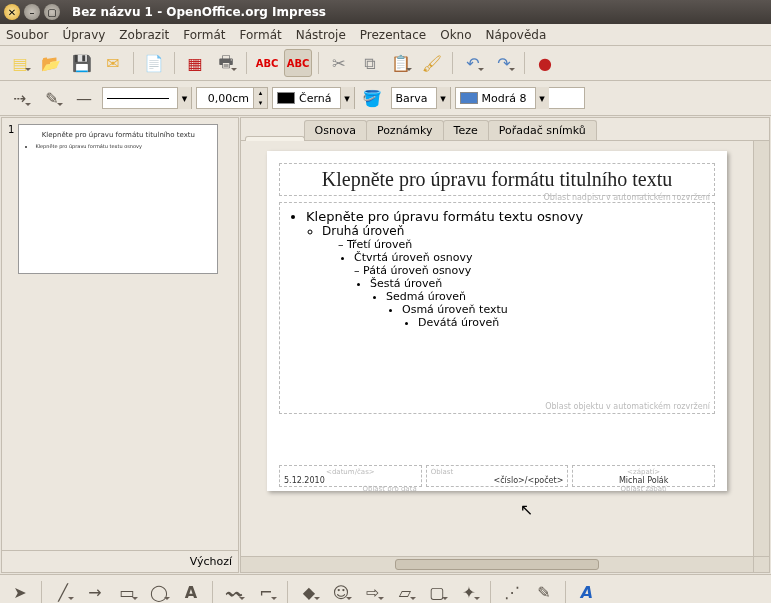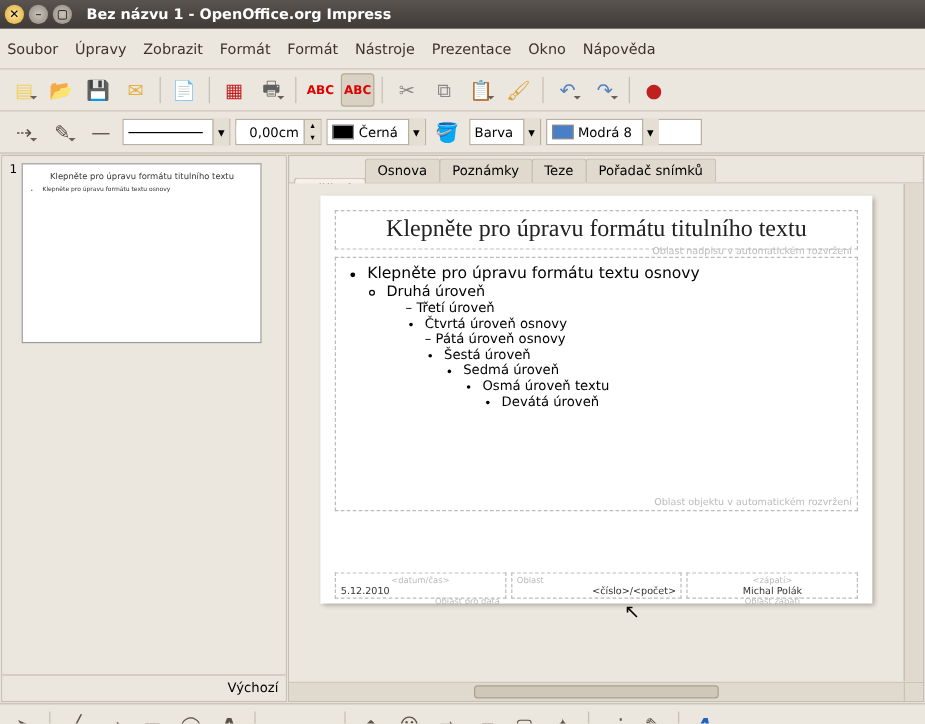--- a/index.html
+++ b/index.html
@@ -5,21 +5,21 @@
 * { box-sizing: border-box; margin: 0; padding: 0; font-family: "DejaVu Sans", sans-serif; }
 body { width: 771px; height: 603px; background: #e8e3da; overflow: hidden; }
 
 .titlebar { height: 24px; background: linear-gradient(#5a5450,#3f3a36); display: flex; align-items: center; padding: 0 4px; gap: 4px; }
 .win-btn { width: 16px; height: 16px; border-radius: 50%; display: flex; align-items: center; justify-content: center; font-size: 10px; }
 .win-close { background: radial-gradient(#fbe6a4,#e0a92f); }
 .win-min { background: radial-gradient(#c9c3ba,#8d887f); }
 .win-max { background: radial-gradient(#c9c3ba,#8d887f); }
 .title { color: #fff; font-size: 12px; margin-left: 8px; font-weight: bold; }
 
-.menubar { height: 34px; background: #ece7de; border-bottom: 1px solid #c4bdb1; display: flex; align-items: center; padding: 0 6px; gap: 14px; }
+.menubar { height: 22px; background: #ece7de; border-bottom: 1px solid #c4bdb1; display: flex; align-items: center; padding: 0 6px; gap: 14px; }
 .menubar span { font-size: 12px; color: #3a342d; cursor: default; }
 
 .toolbar { background: #ece7de; border-bottom: 1px solid #c4bdb1; display: flex; align-items: center; padding: 3px 6px; gap: 3px; min-height: 34px; }
 .tbtn { width: 28px; height: 28px; border: 1px solid transparent; border-radius: 3px; display: flex; align-items: center; justify-content: center; font-size: 16px; color: #5a534a; position: relative; }
 .tbtn.drop::after { content: ""; position: absolute; right: 2px; bottom: 2px; border: 3px solid transparent; border-top-color: #6a6158; }
 .tsep { width: 1px; height: 22px; background: #c4bdb1; margin: 0 3px; }
 .tbtn.active { background: #d9d2c4; border-color: #b5ab96; }
 
 .toolbar2 { background: #ece7de; border-bottom: 1px solid #c4bdb1; display: flex; align-items: center; padding: 3px 6px; gap: 4px; min-height: 34px; }
 .spin { display: flex; align-items: center; background: #fff; border: 1px solid #b8b0a1; height: 22px; }

